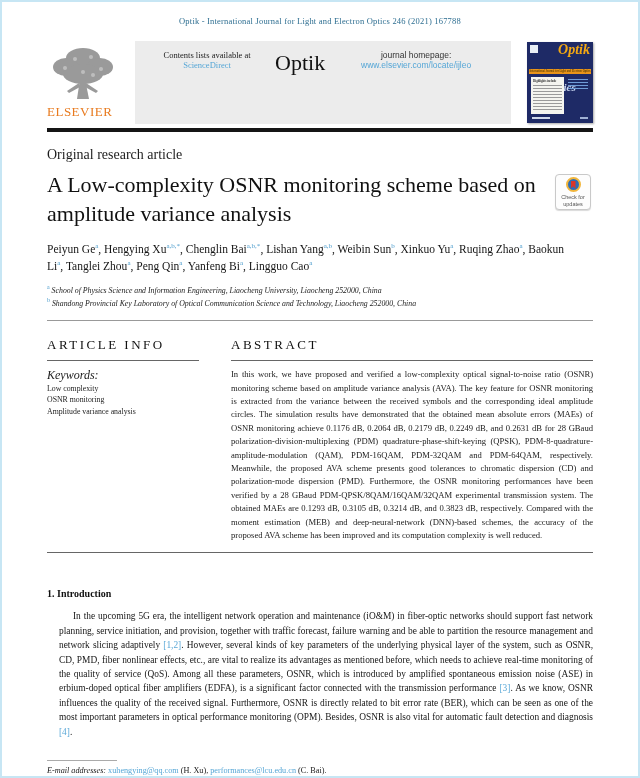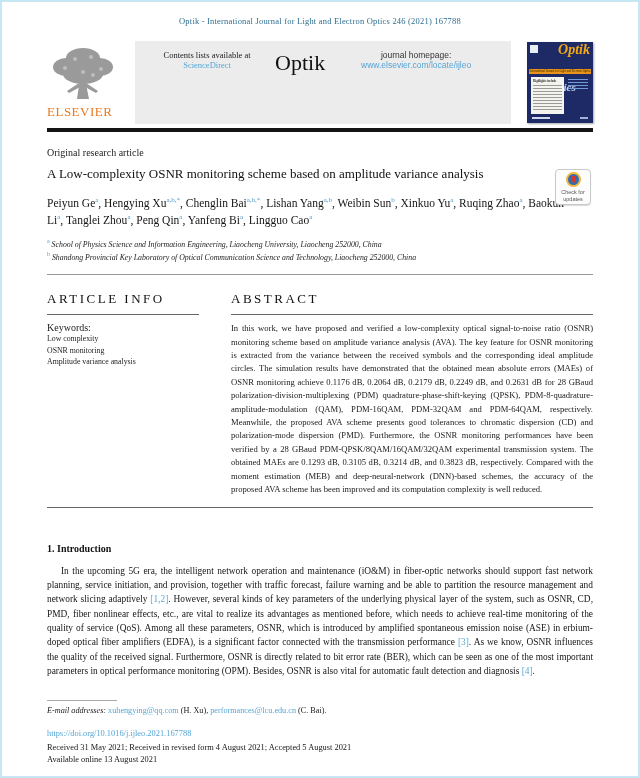--- a/index.html
+++ b/index.html
@@ -50,23 +50,23 @@
   .cover-highlights { position:absolute; top:35px; left:4px; width:33px; height:37px; background:#f4f4ef; padding:2px; }
   .cover-highlights-label { font-size:3px; font-weight:bold; color:#333; white-space:nowrap; overflow:hidden; }
   .cover-hl-lines { margin-top:2px; height:26px; background:repeating-linear-gradient(#9a9a9a 0 1px, transparent 1px 3px); }
   .cover-side-lines { position:absolute; top:37px; left:41px; width:20px; height:11px; background:repeating-linear-gradient(#6f9bd8 0 1px, transparent 1px 3px); }
   .cover-foot { position:absolute; bottom:4px; left:5px; width:18px; height:2px; background:#cfd8ea; }
   .cover-foot2 { position:absolute; bottom:4px; right:5px; width:8px; height:2px; background:#9fb0d4; }
 
   .thick-rule { height:4px; background:#151515; margin-top:4px; }
 
   
-  .article-type { margin-top:15px; font-size:10px; color:#1c1c1c; }
+  .article-type { margin-top:15px; font-size:14px; color:#1c1c1c; }
   .title-row { position:relative; margin-top:7px; }
-  .article-title { font-size:13px; line-height:1.32; width:492px; color:#111; }
+  .article-title { font-size:22px; line-height:1.32; width:492px; color:#111; }
   .check-badge {
     position:absolute; right:2px; top:4px; width:36px; height:36px;
     border:1px solid #c9c9c9; border-radius:4px; background:#fdfdfd;
     display:flex; flex-direction:column; align-items:center; justify-content:center;
     cursor:pointer; box-shadow:0 1px 1px rgba(0,0,0,.15);
   }
   .check-ring {
     width:15px; height:15px; border-radius:50%; border:2px solid #f2b63c;
     background:#2f6db5; display:flex; align-items:center; justify-content:center;
   }
@@ -80,28 +80,28 @@
   .affiliations sup { color:#4d9dcd; font-style:normal; font-size:6px; }
 
   .thin-rule { border:none; border-top:1px solid #999; margin-top:11px; }
 
   
   .cols { display:flex; margin-top:16px; }
   .col-left { width:152px; flex:none; }
   .col-right { flex:1; margin-left:32px; }
   .col-heading { font-size:13px; letter-spacing:2.5px; color:#111; }
   .heading-rule { border:none; border-top:1px solid #666; margin-top:7px; margin-bottom:7px; }
-  .keywords-label { font-size:10px; }
+  .keywords-label { font-size:12px; font-style:italic; }
   .keyword { font-size:7.8px; line-height:1.45; }
   .abstract-text { font-size:8.6px; line-height:1.56; text-align:justify; color:#1a1a1a; }
   .section-bottom-rule { border:none; border-top:1px solid #666; margin-top:10px; }
 
   
   .section-heading { margin-top:35px; font-size:10px; font-weight:bold; color:#111; }
-  .body-para { margin-top:10px; font-size:9.4px; line-height:1.53; text-align:justify; text-indent:14px; color:#161616; }
+  .body-para { margin-top:10px; font-size:9.4px; line-height:1.53; text-align:justify; text-indent:14px; color:#161616;margin-left:12px; }
   .cite { color:#5aa8d7; cursor:pointer; }
 
   
   .footnote-rule { border:none; border-top:1px solid #aaa; width:70px; margin-top:21px; margin-left:0; }
   .footnote { margin-top:4px; font-size:8.2px; line-height:1.5; color:#1a1a1a; }
   .footnote .star { font-size:7px; vertical-align:2px; }
   .email-label { font-style:italic; }
   .footer { margin-top:11px; font-size:8.4px; line-height:1.45; color:#161616; }
   .doi-line { margin-bottom:2px; }
 </style>

